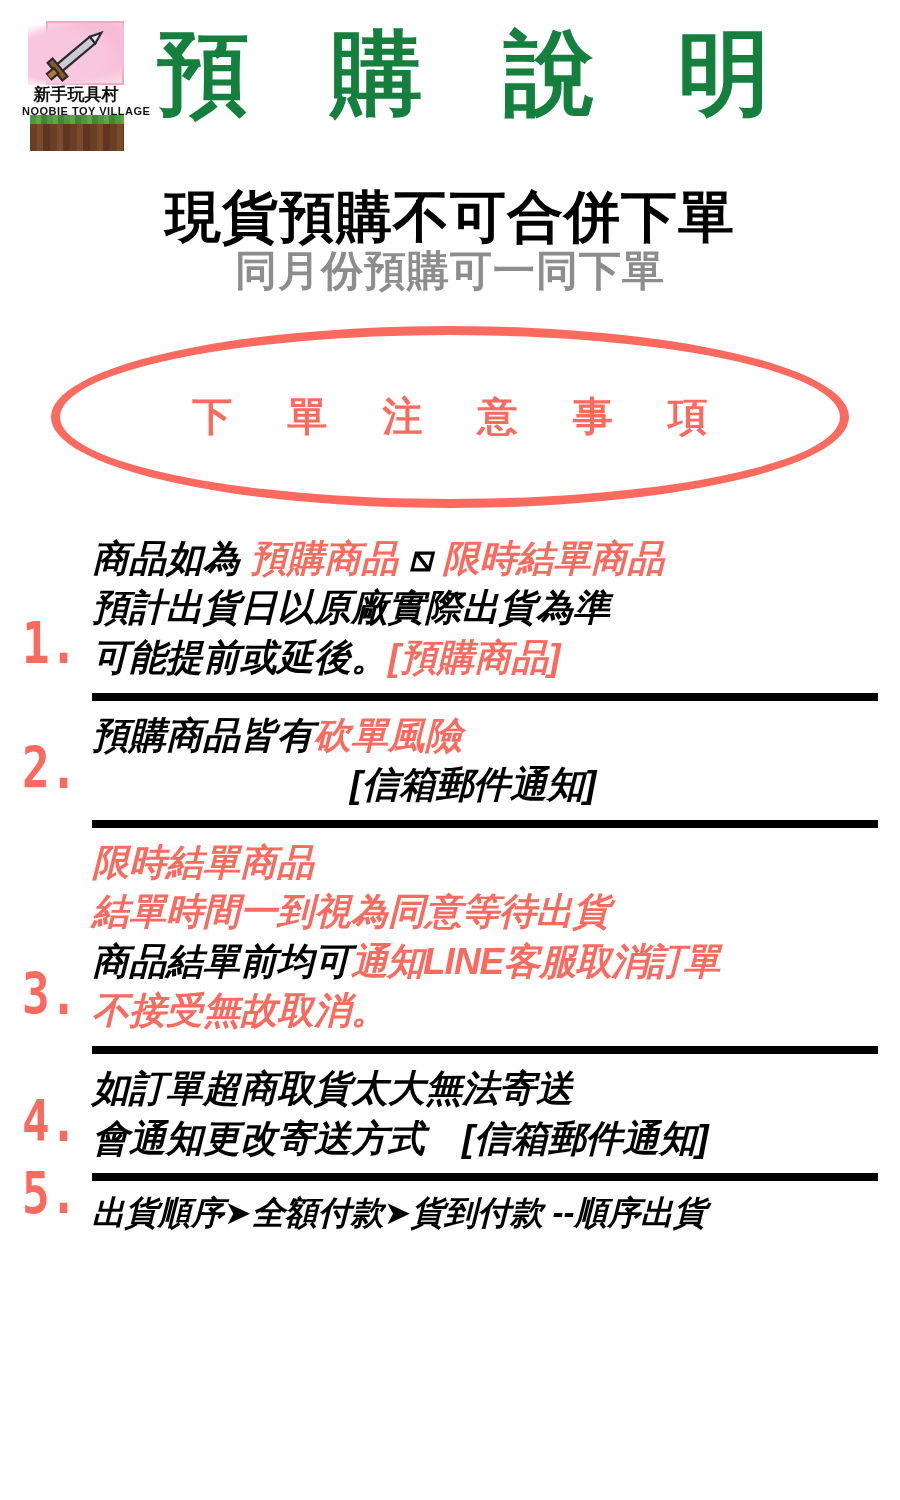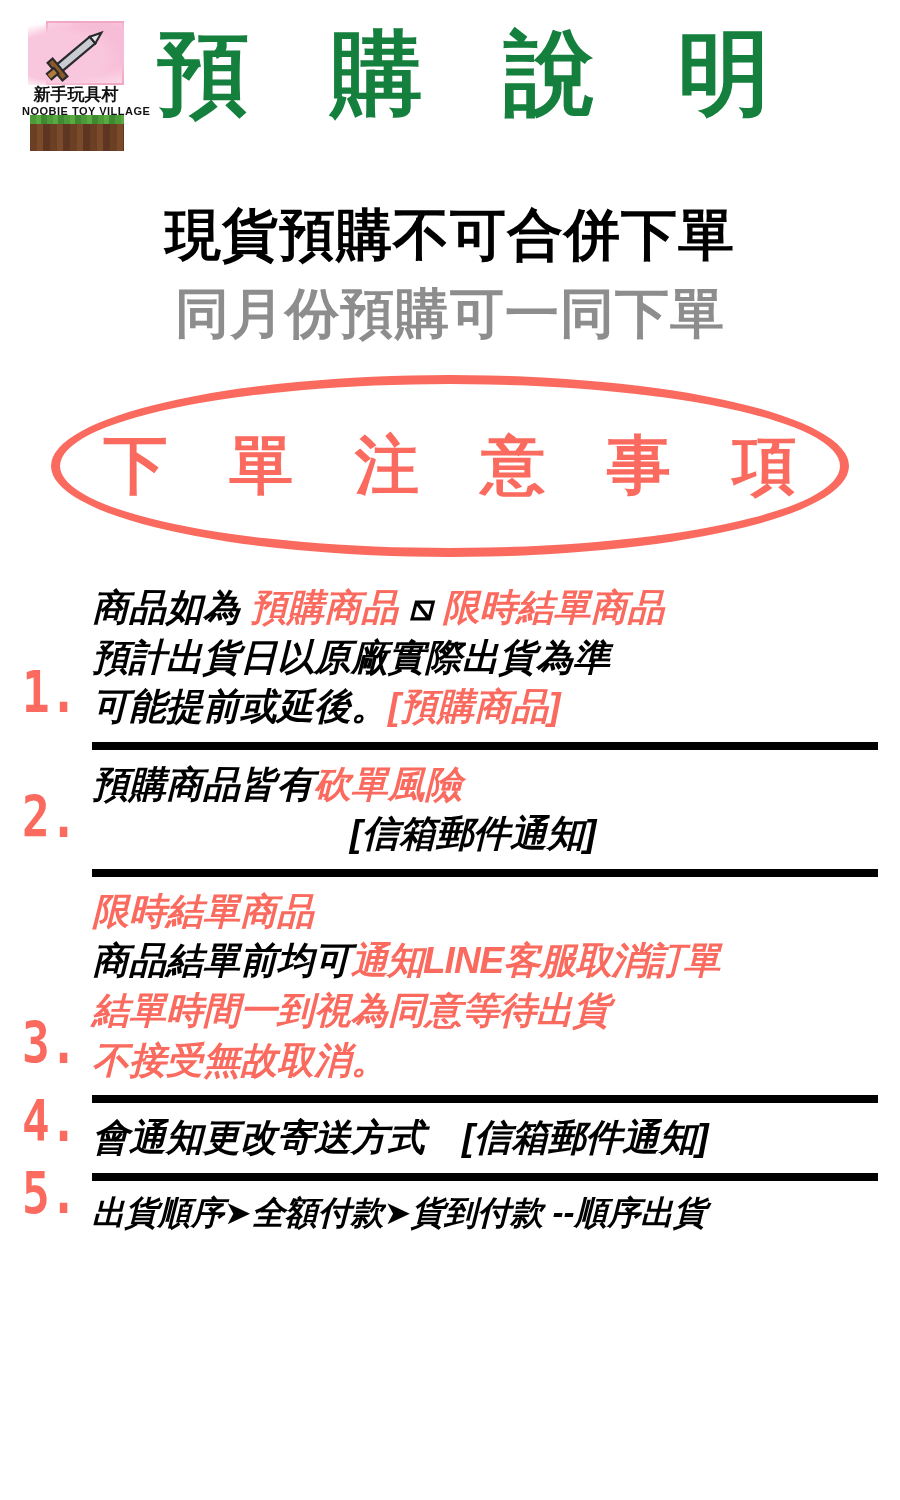--- a/index.html
+++ b/index.html
@@ -109,50 +109,49 @@
     padding-bottom: 22px;
   }
 
   
   .subtitle-1 {
     text-align: center;
     font-size: 56px;
     font-weight: bold;
     color: #000;
     letter-spacing: 1px;
-    margin-top: 44px;
+    margin-top: 26px;
     line-height: 1.1;
   }
   .subtitle-2 {
     text-align: center;
-    font-size: 54px;
+    font-size: 42px;
     font-weight: bold;
     color: #8d8d8d;
     letter-spacing: 1px;
-    margin-top: 18px;
     line-height: 1.1;
   }
 
   
   .oval-wrap {
     display: flex;
     justify-content: center;
     margin-top: 32px;
   }
   .oval {
     width: 798px;
     height: 182px;
     border: 9px solid #fa6a5e;
     border-radius: 50% / 50%;
     display: flex;
     align-items: center;
     justify-content: center;
   }
   .oval-text {
-    font-size: 64px;
+    font-size: 40px;
     font-weight: bold;
     color: #fa6a5e;
     letter-spacing: 22px;
     padding-left: 22px;
     white-space: nowrap;
   }
 
   
   .notes { margin-top: 26px; }
   .note {
@@ -233,27 +232,28 @@
       <div class="divider"></div>
       <div class="note">
         <div class="note-num">2.</div>
         <div class="line"><span>預購商品皆有</span><span class="red">砍單風險</span></div>
         <div class="line center"><span>[信箱郵件通知]</span></div>
       </div>
       <div class="divider"></div>
       <div class="note">
         <div class="note-num">3.</div>
         <div class="line"><span class="red">限時結單商品</span></div>
+        <div class="line"><span class="red">結單時間一到視為同意等待出貨</span></div>
         <div class="line"><span>商品結單前均可</span><span class="red kern-tight">通知LINE客服取消訂單</span></div>
-        <div class="line"><span class="red">結單時間一到視為同意等待出貨</span></div>
         <div class="line"><span class="red">不接受無故取消。</span></div>
       </div>
       <div class="divider"></div>
       <div class="note">
         <div class="note-num">4.</div>
+        <div class="line"><span>如訂單超商取貨太大無法寄送</span></div>
         <div class="line"><span>會通知更改寄送方式　[信箱郵件通知]</span></div>
       </div>
       <div class="divider"></div>
       <div class="note">
         <div class="note-num">5.</div>
         <div class="line small"><span>出貨順序➤全額付款➤貨到付款 --順序出貨</span></div>
       </div>
     </div>
 
 </div>

